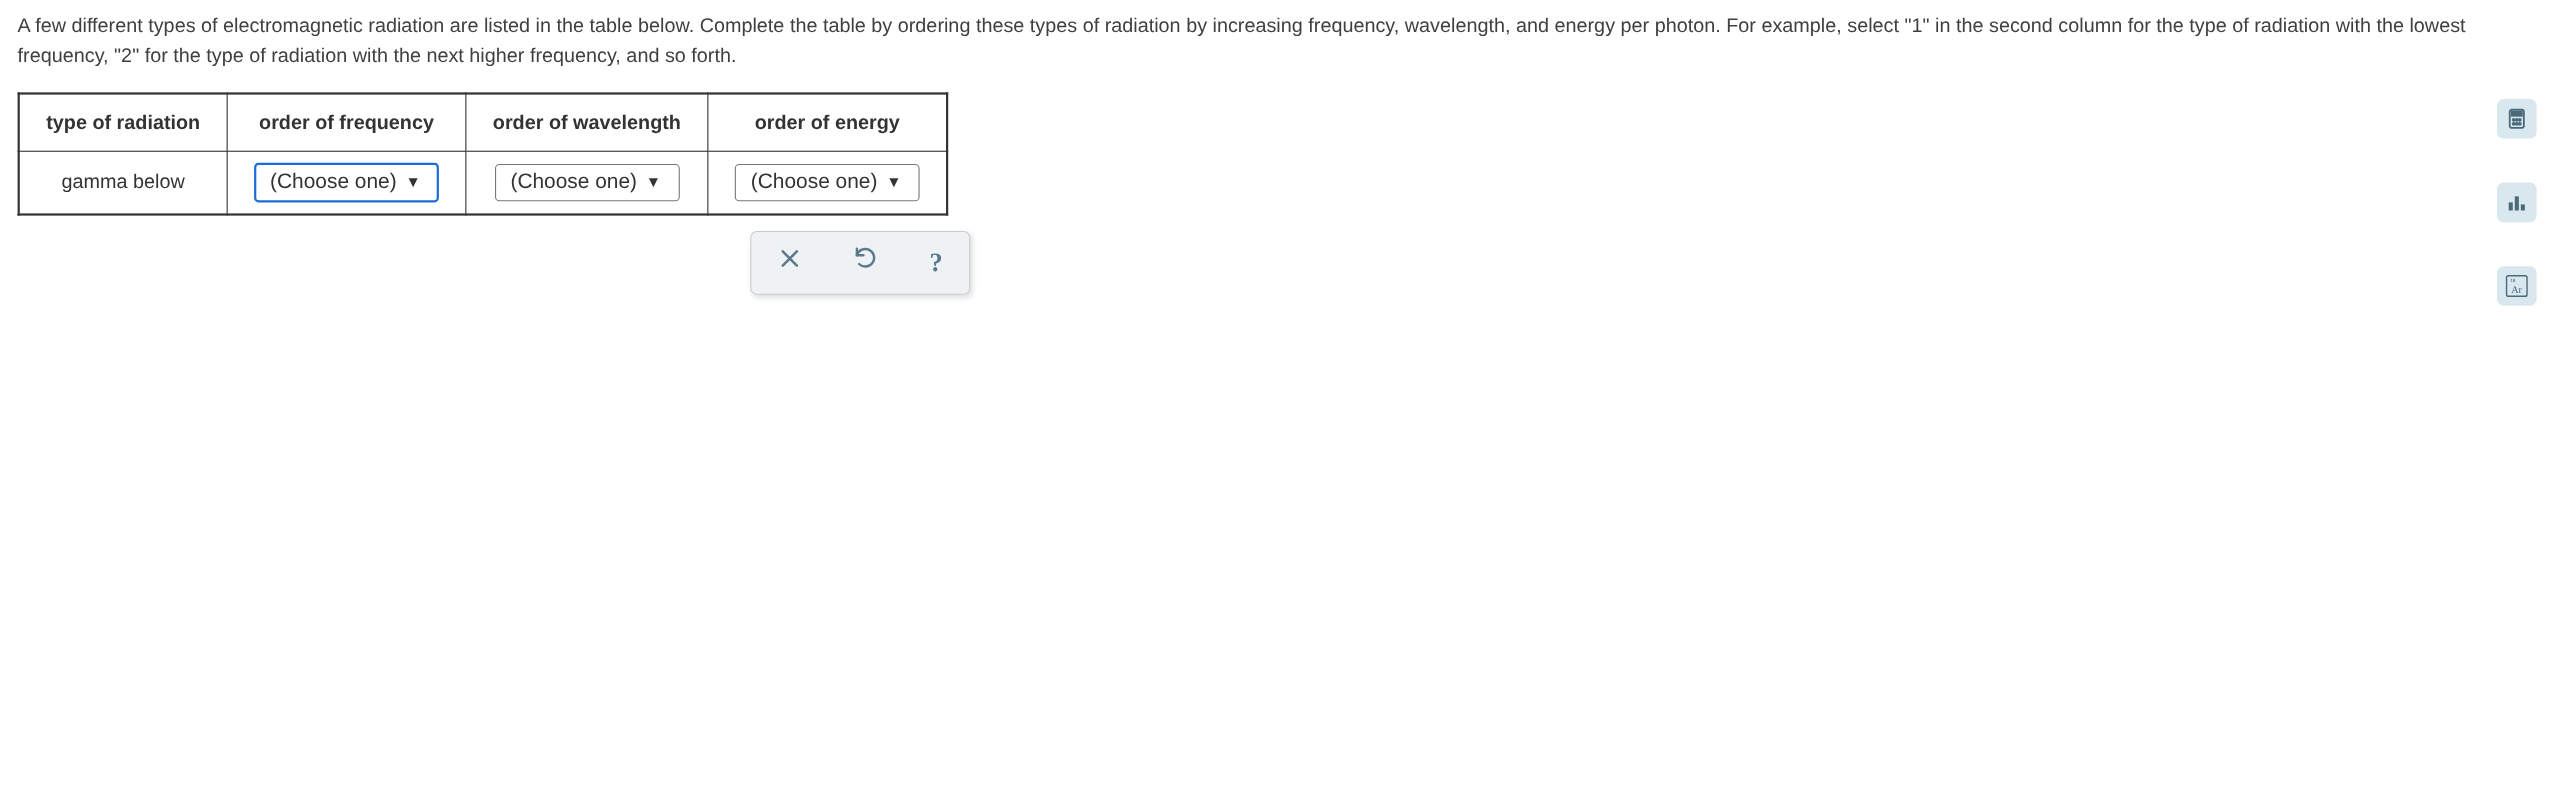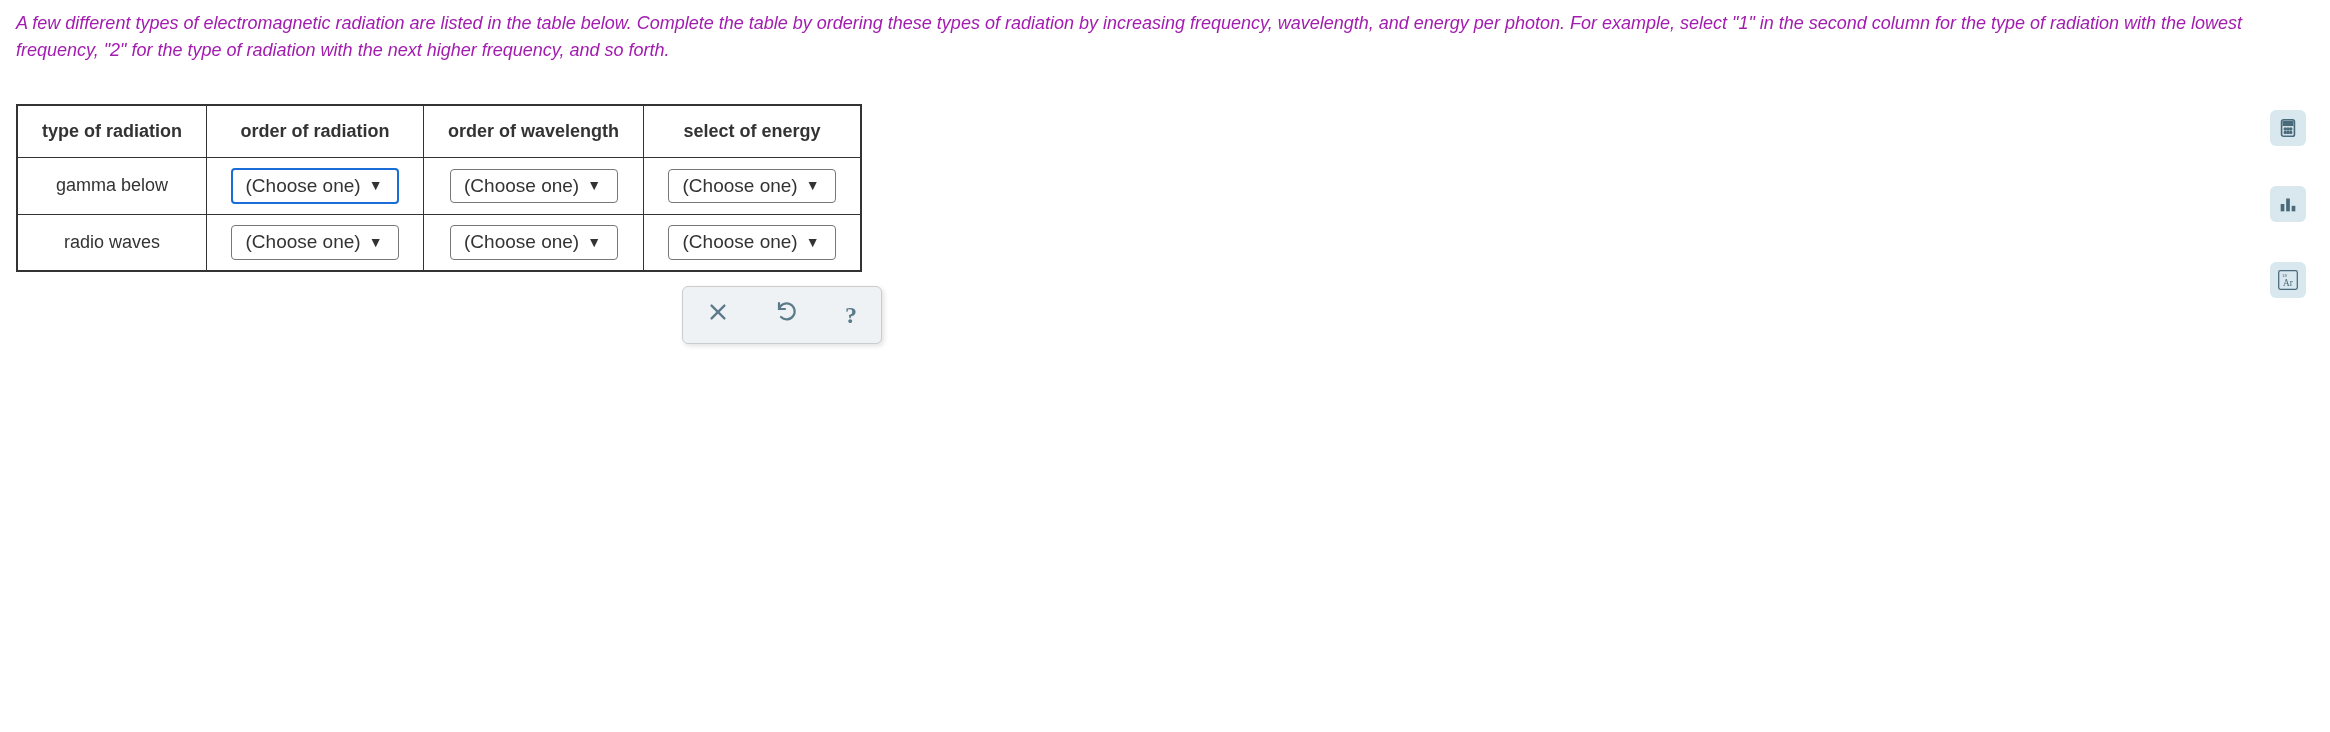--- a/index.html
+++ b/index.html
@@ -5,23 +5,22 @@
     * { box-sizing: border-box; margin: 0; padding: 0; }
     body {
       font-family: Verdana, Geneva, sans-serif;
       font-size: 18px;
       color: #333;
       padding: 10px 16px;
       background: #fff;
       line-height: 1.5;
     }
     .question-text {
-      margin-bottom: 40px;
-      color: #a21caf;
-      font-style: italic;
+      margin-bottom: 20px;
+      color: #404040;
     }
     .content-row {
       display: flex;
       align-items: flex-start;
       justify-content: space-between;
     }
     table {
       border-collapse: collapse;
       border: 2px solid #333;
     }
@@ -102,44 +101,29 @@
 <body>
 
 <p class="question-text">A few different types of electromagnetic radiation are listed in the table below. Complete the table by ordering these types of radiation by increasing frequency, wavelength, and energy per photon. For example, select "1" in the second column for the type of radiation with the lowest frequency, "2" for the type of radiation with the next higher frequency, and so forth.</p>
 
 <div class="content-row">
   <div>
     <table>
       <thead>
         <tr>
           <th>type of radiation</th>
-          <th>order of radiation</th>
+          <th>order of frequency</th>
           <th>order of wavelength</th>
-          <th>select of energy</th>
+          <th>order of energy</th>
         </tr>
       </thead>
       <tbody>
         <tr>
           <td>gamma below</td>
           <td><div class="dropdown active">
-                <span>(Choose one)</span>
-                <span class="arrow">▼</span>
-              </div></td>
-          <td><div class="dropdown">
-                <span>(Choose one)</span>
-                <span class="arrow">▼</span>
-              </div></td>
-          <td><div class="dropdown">
-                <span>(Choose one)</span>
-                <span class="arrow">▼</span>
-              </div></td>
-        </tr>
-        <tr>
-          <td>radio waves</td>
-          <td><div class="dropdown">
                 <span>(Choose one)</span>
                 <span class="arrow">▼</span>
               </div></td>
           <td><div class="dropdown">
                 <span>(Choose one)</span>
                 <span class="arrow">▼</span>
               </div></td>
           <td><div class="dropdown">
                 <span>(Choose one)</span>
                 <span class="arrow">▼</span>

